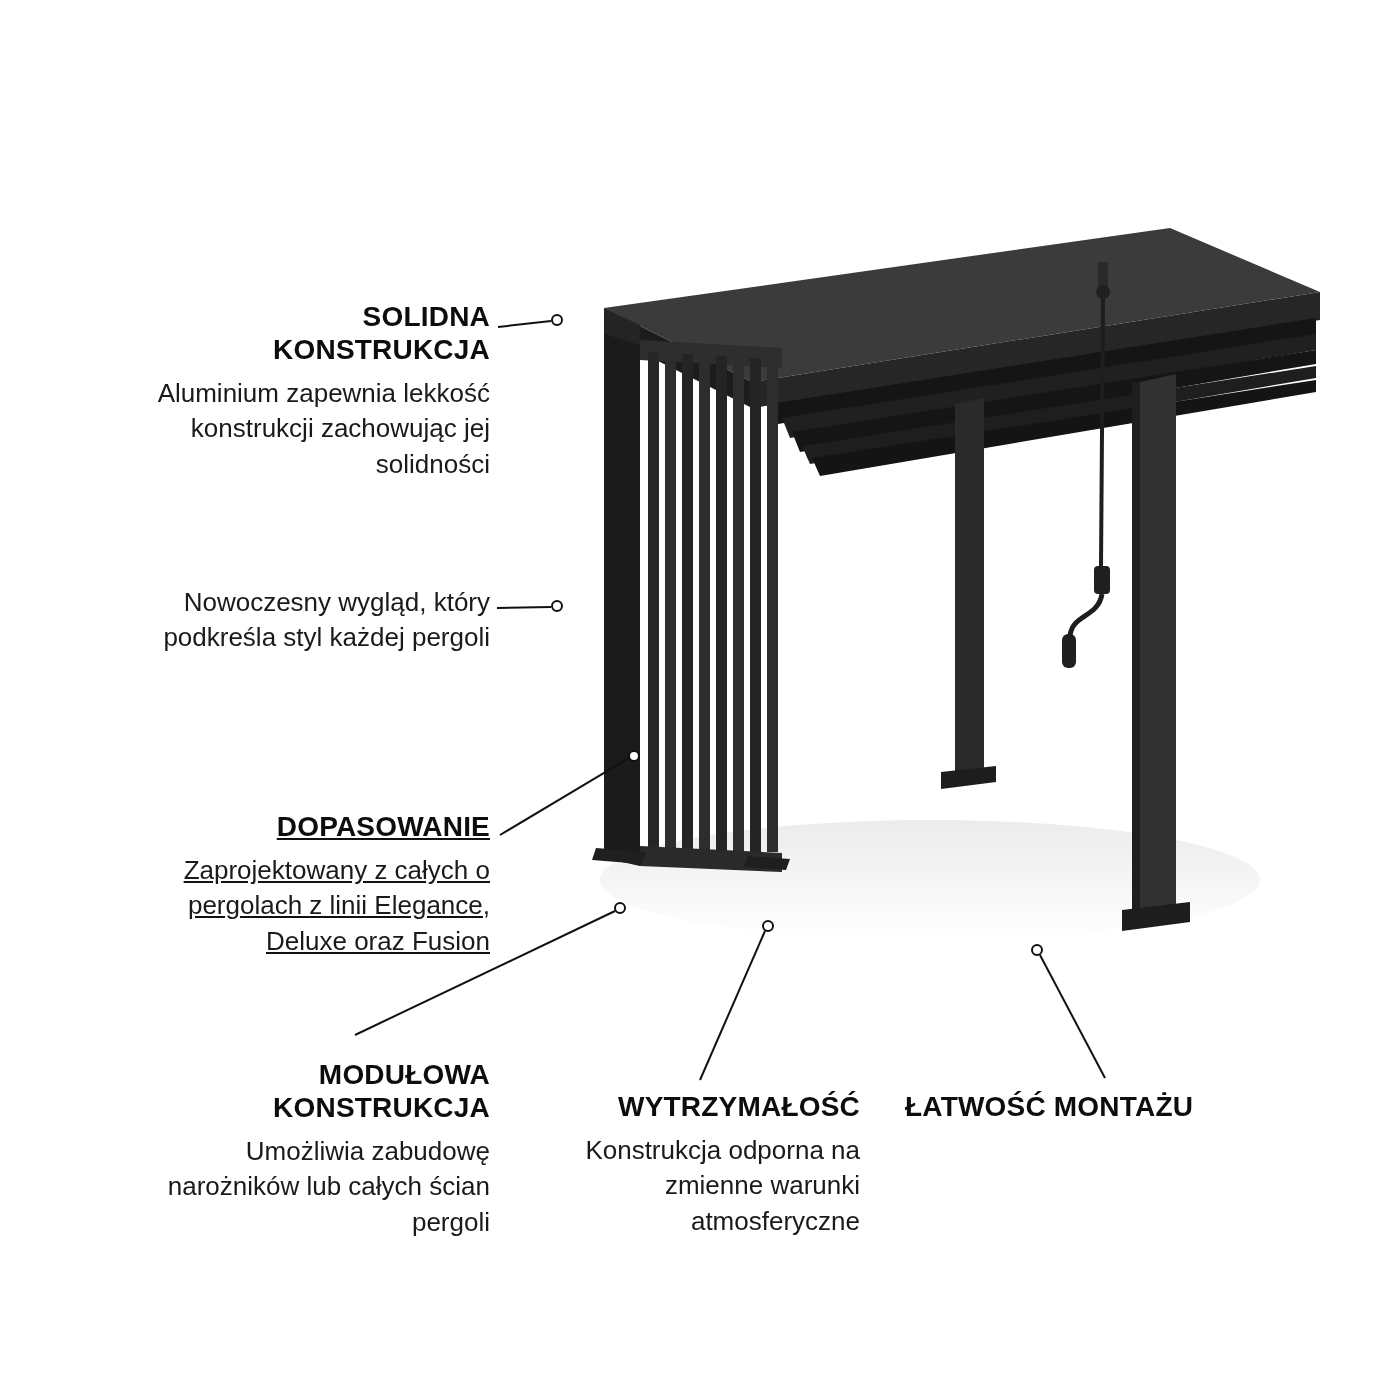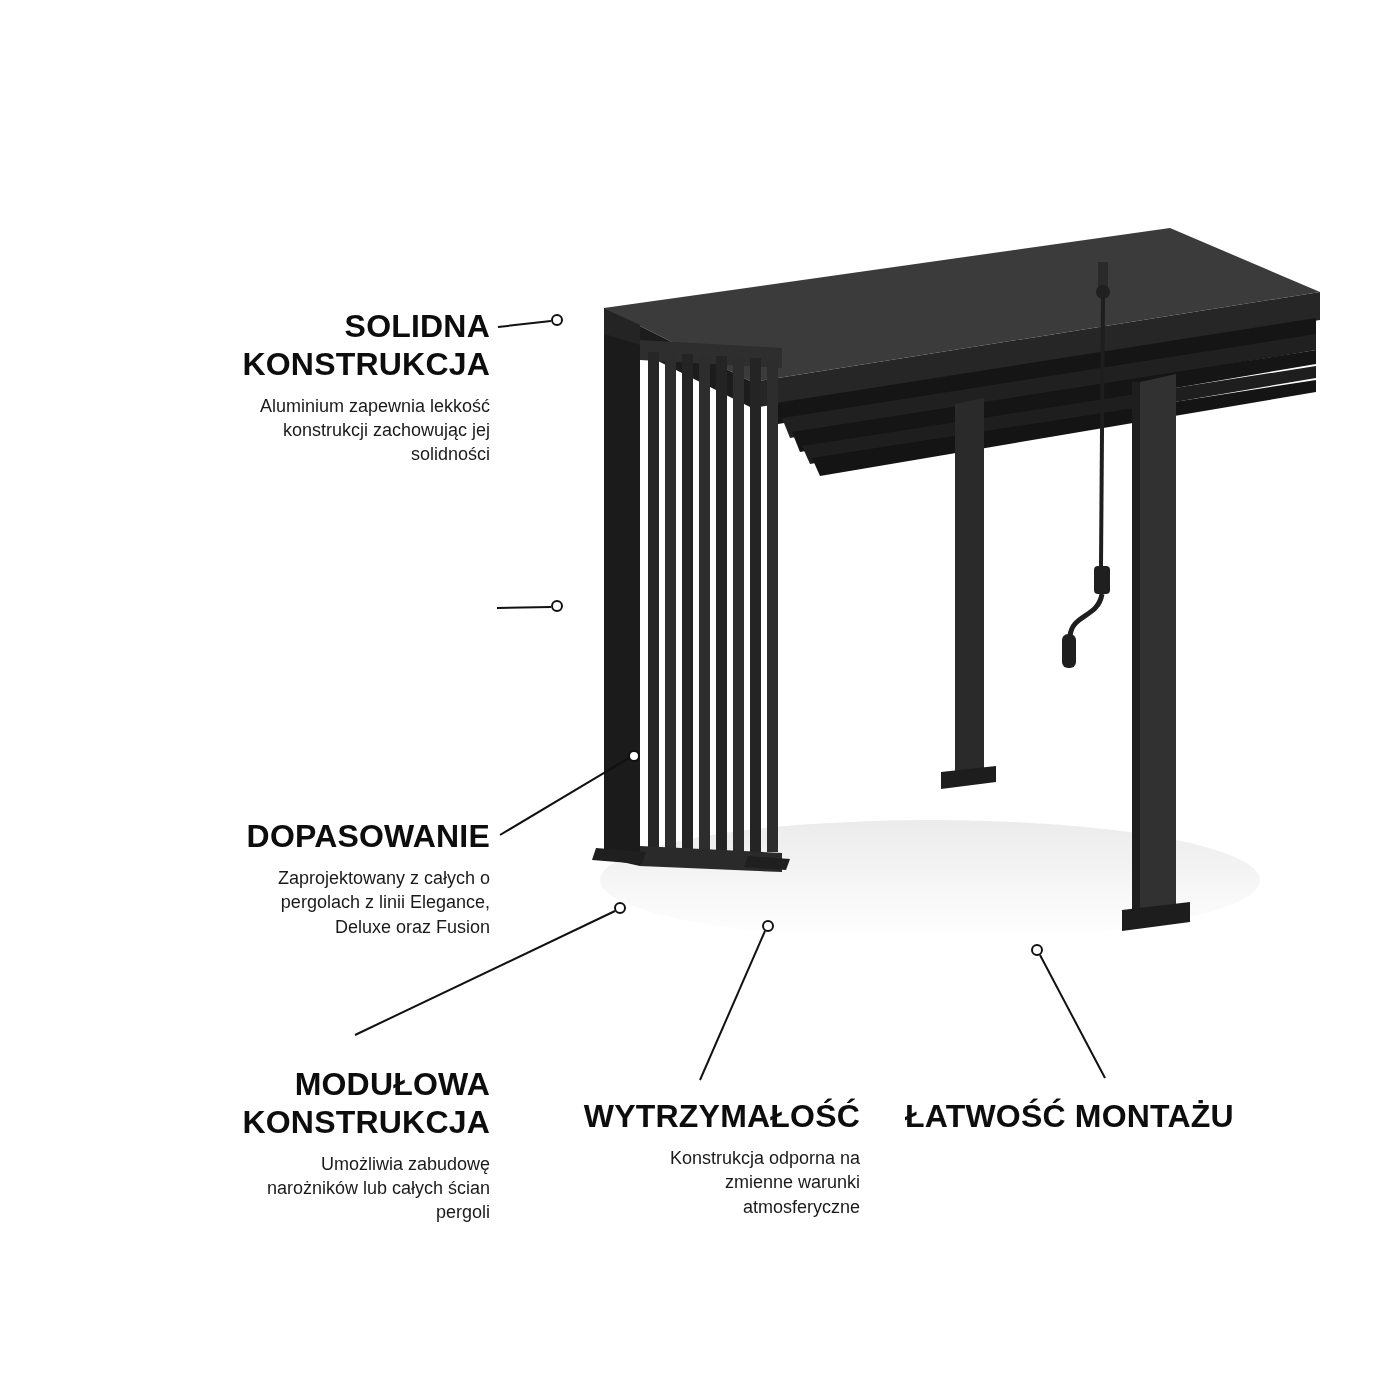--- a/index.html
+++ b/index.html
@@ -36,41 +36,41 @@
     height: 1400px;
     pointer-events: none;
   }
 
   
   .feature {
     position: absolute;
   }
   .feature .f-title {
     font-weight: 700;
-    font-size: 32px;
+    font-size: 28px;
     line-height: 1.18;
     letter-spacing: 0.2px;
     color: #0d0d0d;
-    margin: 8px 0 10px 0;
+    margin: 0 0 10px 0;
     white-space: pre-line;
   }
   .feature .f-desc {
     font-weight: 400;
-    font-size: 18px;
+    font-size: 26px;
     line-height: 1.36;
     color: #1a1a1a;
     margin: 0;
     white-space: pre-line;
   }
   .align-right { text-align: right; }
 
   
   #feat-0 { left: 120px;  top: 300px;  width: 370px; }
   #feat-1 { left: 120px;  top: 585px;  width: 370px; }
-  #feat-2 { left: 120px;  top: 810px;  width: 370px; }
+  #feat-2 { left: 120px;  top: 810px;  width: 370px; text-decoration: underline; }
   #feat-3 { left: 140px;  top: 1058px; width: 350px; }
   #feat-4 { left: 540px;  top: 1090px; width: 320px; text-align: right; }
   #feat-5 { left: 905px;  top: 1090px; width: 390px; text-align: left; }
 </style>
 </head>
 <body>
 
 <div id="stage">
 
   <svg id="product" viewBox="0 0 1400 1400">
@@ -167,20 +167,22 @@
 
   <div class="feature align-right" id="feat-0">
     <div class="f-title">SOLIDNA
 KONSTRUKCJA</div>
     <div class="f-desc">Aluminium zapewnia lekkość
 konstrukcji zachowując jej
 solidności</div>
   </div>
 
   <div class="feature align-right" id="feat-1">
+    <div class="f-desc">Nowoczesny wygląd, który
+podkreśla styl każdej pergoli</div>
   </div>
 
   <div class="feature align-right" id="feat-2">
     <div class="f-title">DOPASOWANIE</div>
     <div class="f-desc">Zaprojektowany z całych o
 pergolach z linii Elegance,
 Deluxe oraz Fusion</div>
   </div>
 
   <div class="feature align-right" id="feat-3">

